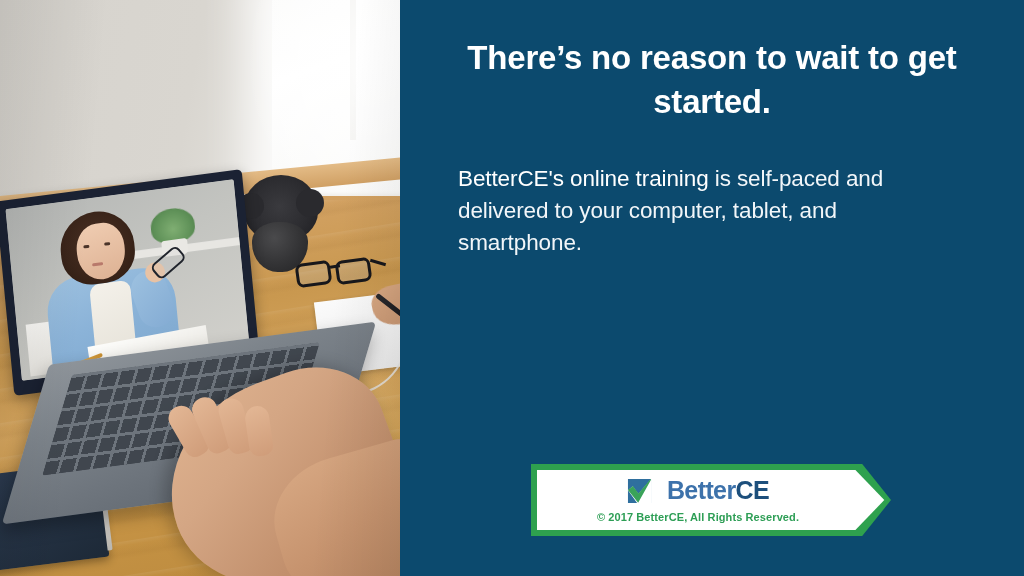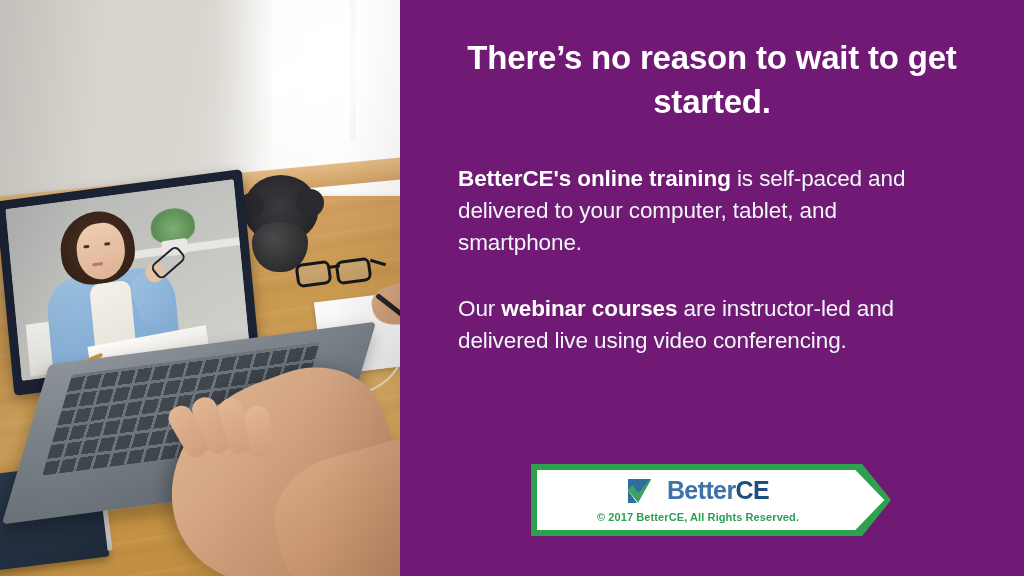--- a/index.html
+++ b/index.html
@@ -282,21 +282,21 @@
   }
   .photo-shade {
     position:absolute; inset:0;
     background:linear-gradient(95deg, rgba(0,0,0,.09) 0%, rgba(0,0,0,0) 24%, rgba(0,0,0,0) 80%, rgba(0,0,0,.07) 100%);
     pointer-events:none;
   }
 
   
   .content-panel {
     width:624px; height:576px;
-    background:#701a75;
+    background:#0c4a6e;
     position:relative;
     padding:0 36px;
   }
   .headline {
     color:#ffffff;
     font-size:33px;
     font-weight:bold;
     line-height:1.32;
     text-align:center;
     padding:36px 22px 0 22px;
@@ -304,21 +304,21 @@
   }
   .body-block { padding:40px 22px 0 22px; }
   .para {
     color:#f2f6f9;
     font-size:22.5px;
     line-height:1.42;
     font-weight:normal;
     letter-spacing:-0.1px;
   }
   .para + .para { margin-top:34px; }
-  .para b { font-weight:bold; color:#ffffff; }
+  .para b { font-weight:normal; color:#ffffff; }
 
   
   .badge-wrap {
     position:absolute;
     left:131px; top:464px;
     width:360px; height:72px;
   }
   .badge-outer {
     position:absolute; inset:0;
     background:#2ea14e;
@@ -416,21 +416,20 @@
 
     <div class="photo-shade"></div>
   </div>
 
   <div class="content-panel">
 
     <h1 class="headline">There’s no reason to wait to get started.</h1>
 
     <div class="body-block">
       <p class="para"><b>BetterCE's online training</b><span> is self-paced and delivered to your computer, tablet, and smartphone.</span></p>
-      <p class="para"><span>Our </span><b>webinar courses</b><span> are instructor-led and delivered live using video conferencing.</span></p>
     </div>
 
     <div class="badge-wrap">
       <div class="badge-outer"></div>
       <div class="badge-inner">
         <div class="logo-row">
           <svg class="logo-mark" viewBox="0 0 26 27">
             <path d="M1 1 H25 V26 H1 Z" fill="#2f6f9e"></path>
             <path d="M25 1 L25 26 L10.5 26 L1 12.8 L6 8.6 L11.8 16.5 Z" fill="#ffffff"></path>
             <path d="M1 12.4 L6.2 8.2 L11.9 16.2 L24.3 1.2 L25 1.8 L11.6 25.6 Z" fill="#3aa35a"></path>

